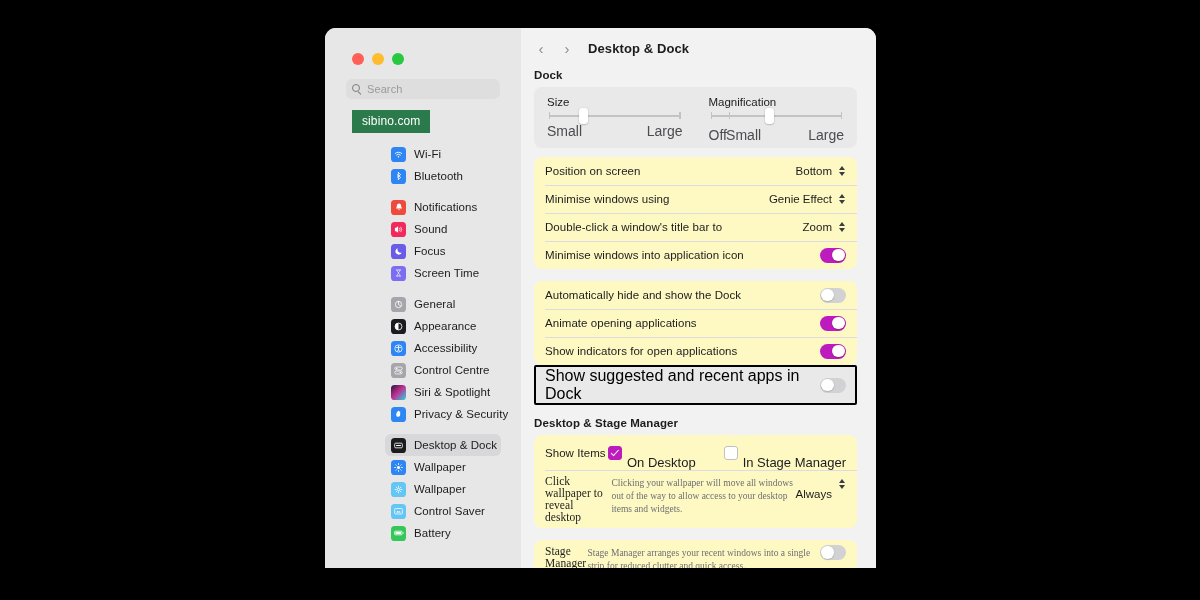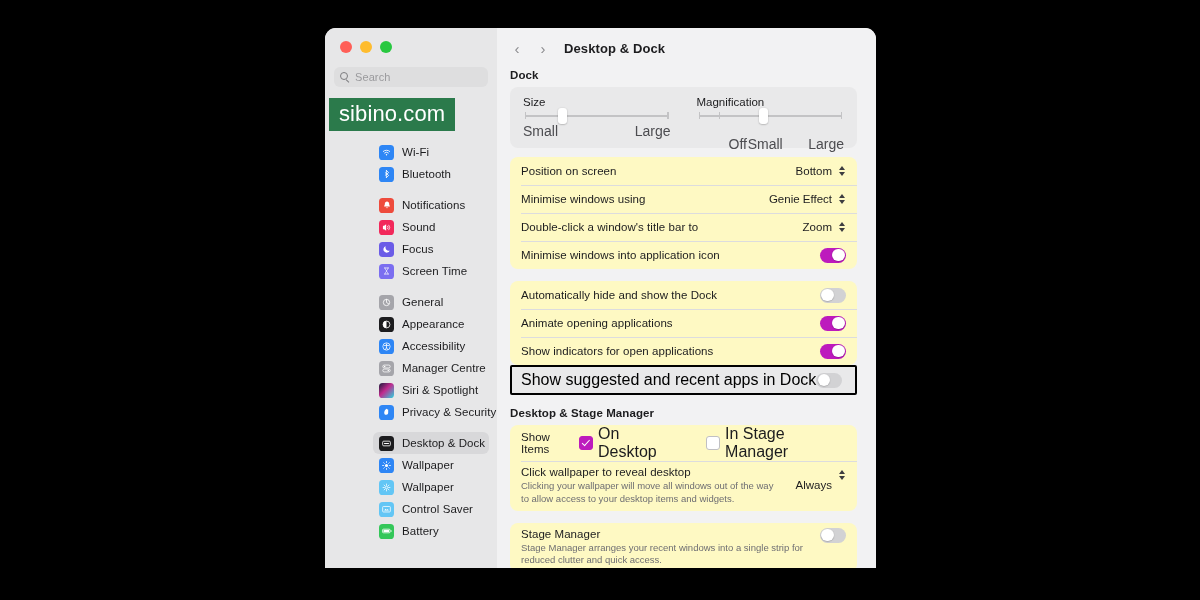--- a/index.html
+++ b/index.html
@@ -13,21 +13,21 @@
   
   .window{
     position:absolute;left:325px;top:28px;width:551px;height:540px;
     background:#ececed;border-radius:11px 11px 0 0;overflow:hidden;
     display:flex;
   }
 
   
   .sidebar{
     width:172px;flex:0 0 172px;background:#e7e7e8;
-    padding:0;position:relative;
+    padding:12px;position:relative;
   }
   .traffic{
     display:flex;gap:8px;padding:13px 0 0 15px;align-items:center;
   }
   .dot{width:12px;height:12px;border-radius:50%;}
   .dot.red{background:#ff5f57;}
   .dot.yellow{background:#febc2e;}
   .dot.green{background:#28c840;}
 
   .search{
@@ -39,22 +39,22 @@
     content:"";position:absolute;left:0;top:0;width:6px;height:6px;
     border:1.3px solid #7d7d80;border-radius:50%;
   }
   .search .mag::after{
     content:"";position:absolute;left:6px;top:6.5px;width:4px;height:1.3px;
     background:#7d7d80;transform:rotate(45deg);transform-origin:left center;
   }
   .search .ph{font-size:11px;color:#9a9a9d;letter-spacing:.1px;}
 
   .badge{
-    margin:11px 0 0 4px;display:inline-block;background:#2b7a4b;color:#fff;
-    font-size:22px;padding:5px 10px 6px 10px;letter-spacing:.1px;line-height:1;
+    margin:11px 0 0 15px;display:inline-block;background:#2b7a4b;color:#fff;
+    font-size:12px;padding:5px 10px 6px 10px;letter-spacing:.1px;line-height:1;
   }
 
   .navlist{margin-top:10px;padding:0 8px;margin-left:40px;}
   .navgroup{margin-bottom:9px;}
   .navitem{
     display:flex;align-items:center;gap:8px;height:22px;padding:0 6px;
     border-radius:6px;margin-bottom:0px;
   }
   .navitem.selected{background:#d8d8da;}
   .navitem .label{font-size:11.5px;color:#1c1c1e;letter-spacing:.05px;white-space:nowrap;}
@@ -133,43 +133,43 @@
   .track .tick{
     position:absolute;top:1px;width:1.4px;height:7px;background:#c3c3c5;
   }
   .track .thumb{
     position:absolute;top:-3px;width:9px;height:16px;background:#fff;border-radius:3px;
     box-shadow:0 .5px 1.6px rgba(0,0,0,.32);margin-left:-4.5px;
   }
   .ends{display:flex;justify-content:space-between;margin-top:3px;}
   .ends span{font-size:14px;color:#4c4c50;}
   .ends.mag{position:relative;height:12px;}
-  .ends.mag span{position:absolute;top:13px;margin-left:32px;}
+  .ends.mag span{position:absolute;top:4px;}
 
   
   .hl{
     margin:0 19px 0 13px;border:2px solid #000;border-radius:2px;background:#e9e9ea;
     display:flex;align-items:center;min-height:26px;padding:0 9px;
   }
 
   
   .cbwrap{display:flex;align-items:center;gap:5px;}
   .cbox{
     width:12px;height:12px;border-radius:3px;background:#fff;border:1px solid #c0c0c3;
     display:flex;align-items:center;justify-content:center;flex:0 0 12px;
   }
   .cbox.checked{background:#bd1bbd;border-color:#bd1bbd;}
   .cbox.checked::after{
     content:"";width:3px;height:6.5px;border:solid #fff;border-width:0 1.7px 1.7px 0;
     transform:rotate(42deg);margin-top:-2px;
   }
-  .cblabel{font-size:16px;color:#1c1c1e;}
+  .cblabel{font-size:13px;color:#1c1c1e;margin-top:20px;}
 
   .desc{font-size:9.5px;color:#6e6e72;line-height:1.35;margin-top:2px;}
-  .rowcol{display:flex;flex-direction:column;padding:5px 0;}
+  .rowcol{display:flex;flex-direction:row;padding:5px 0;font-family:Liberation Serif, serif;}
   .gap{height:12px;}
   .gapsm{height:9px;}
 </style>
 </head>
 <body>
 
 <div class="stage">
   <div class="window">
 
     <div class="sidebar">
@@ -277,21 +277,21 @@
           </div>
           <div class="navitem">
             <span class="ico" style="background:#a5a5aa">
               <svg width="11" height="11" viewBox="0 0 16 16">
                   <rect x="2.6" y="3" width="10.8" height="4.2" rx="2.1" stroke="#fff" stroke-width="1.1" fill="none"></rect>
                   <circle cx="5.4" cy="5.1" r="1.1" fill="#fff"></circle>
                   <rect x="2.6" y="8.8" width="10.8" height="4.2" rx="2.1" stroke="#fff" stroke-width="1.1" fill="none"></rect>
                   <circle cx="10.6" cy="10.9" r="1.1" fill="#fff"></circle>
                 </svg>
             </span>
-            <span class="label">Manager Centre</span>
+            <span class="label">Control Centre</span>
           </div>
           <div class="navitem">
             <span class="ico" style="background:linear-gradient(135deg,#1a1a3a 0%,#c12a8e 45%,#2ad6e0 100%)">
             </span>
             <span class="label">Siri &amp; Spotlight</span>
           </div>
           <div class="navitem">
             <span class="ico" style="background:#2e86f5">
               <svg width="9" height="10" viewBox="0 0 16 16">
                   <path d="M5 7V4.4a1 1 0 112 0V7V3.2a1 1 0 112 0V7V4.1a1 1 0 112 0V9c0 2.6-1.3 4-3.4 4S4 11.6 4 9.6V7.4a.9.9 0 111.8 0" fill="#fff"></path>

